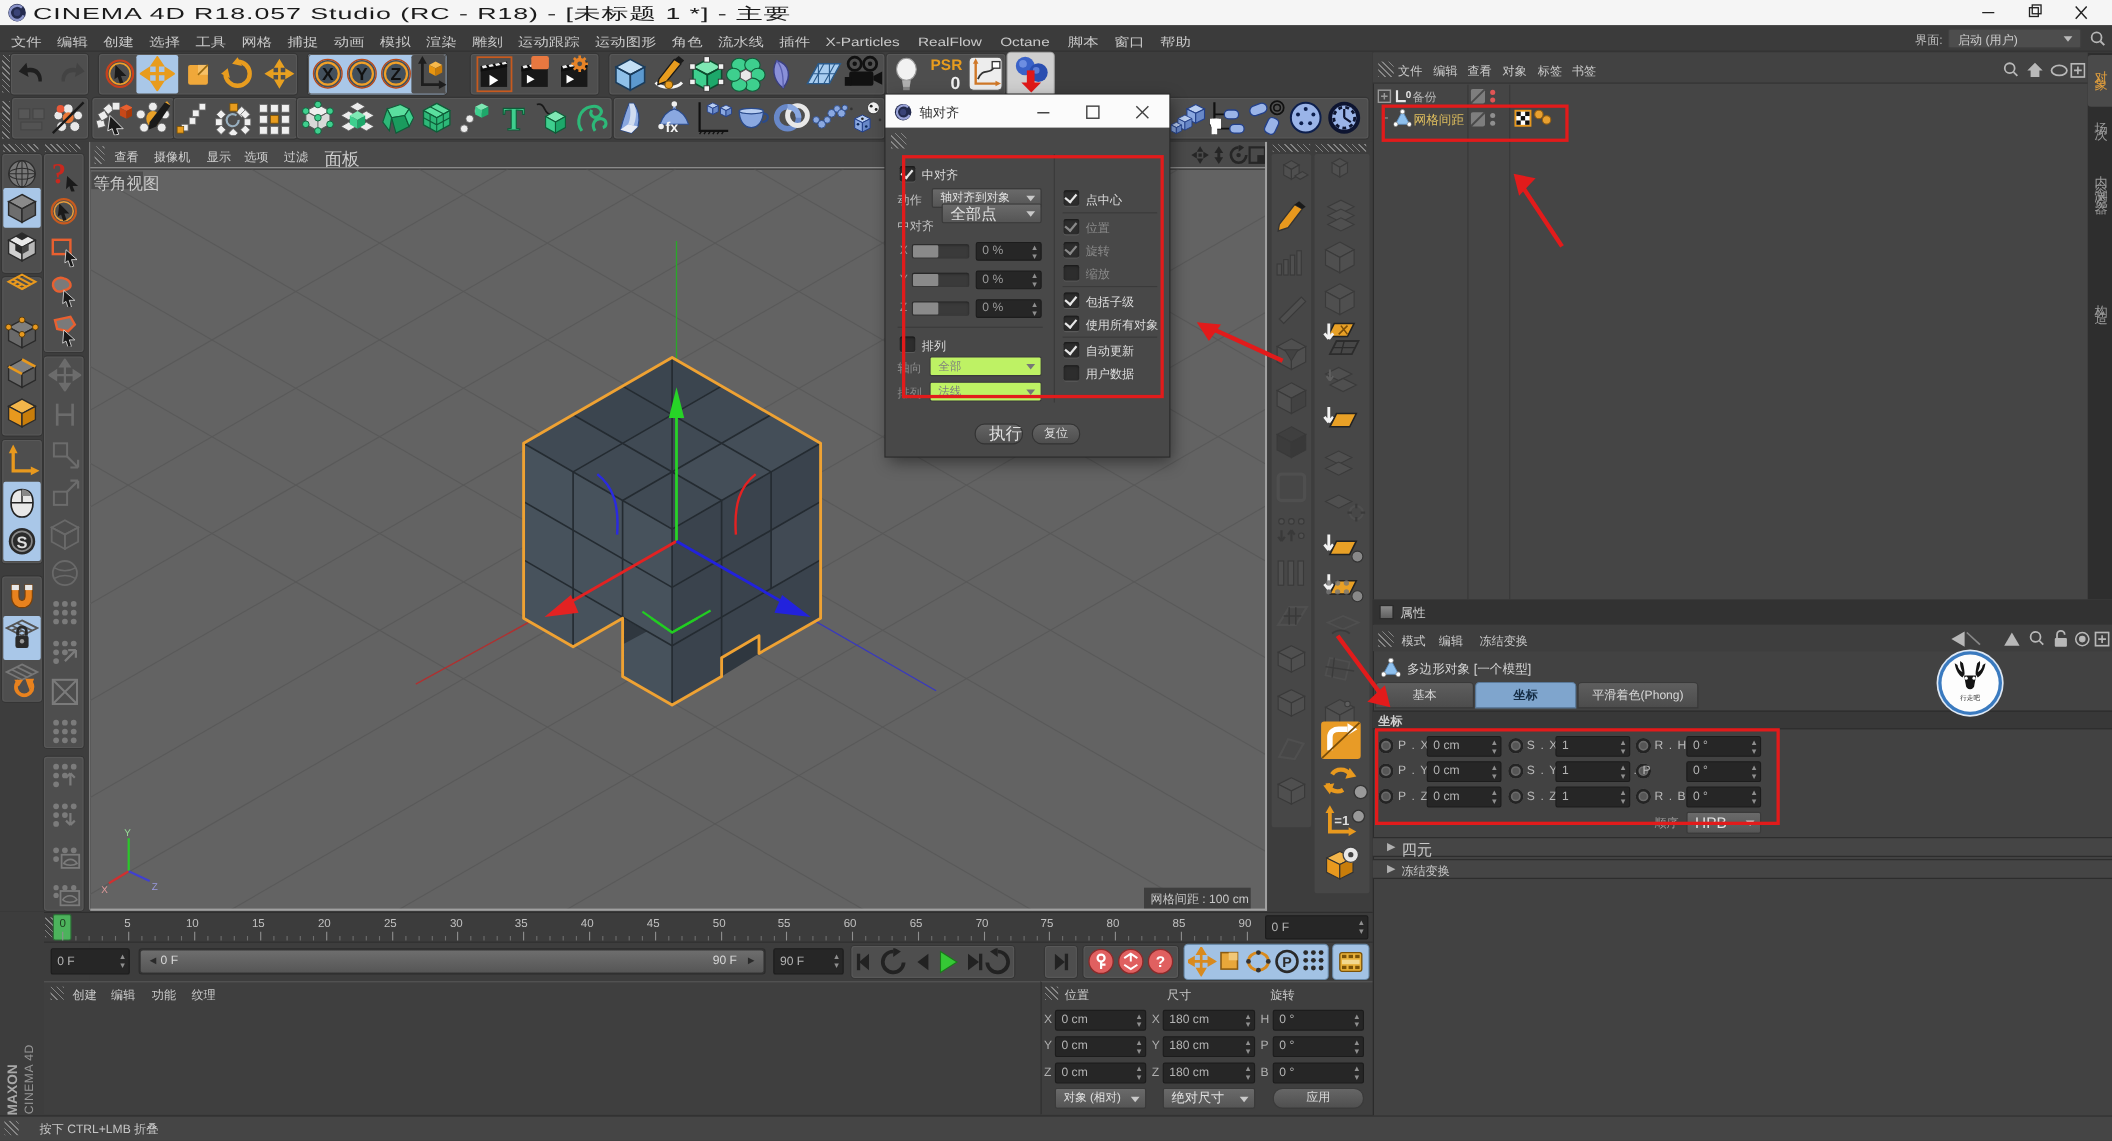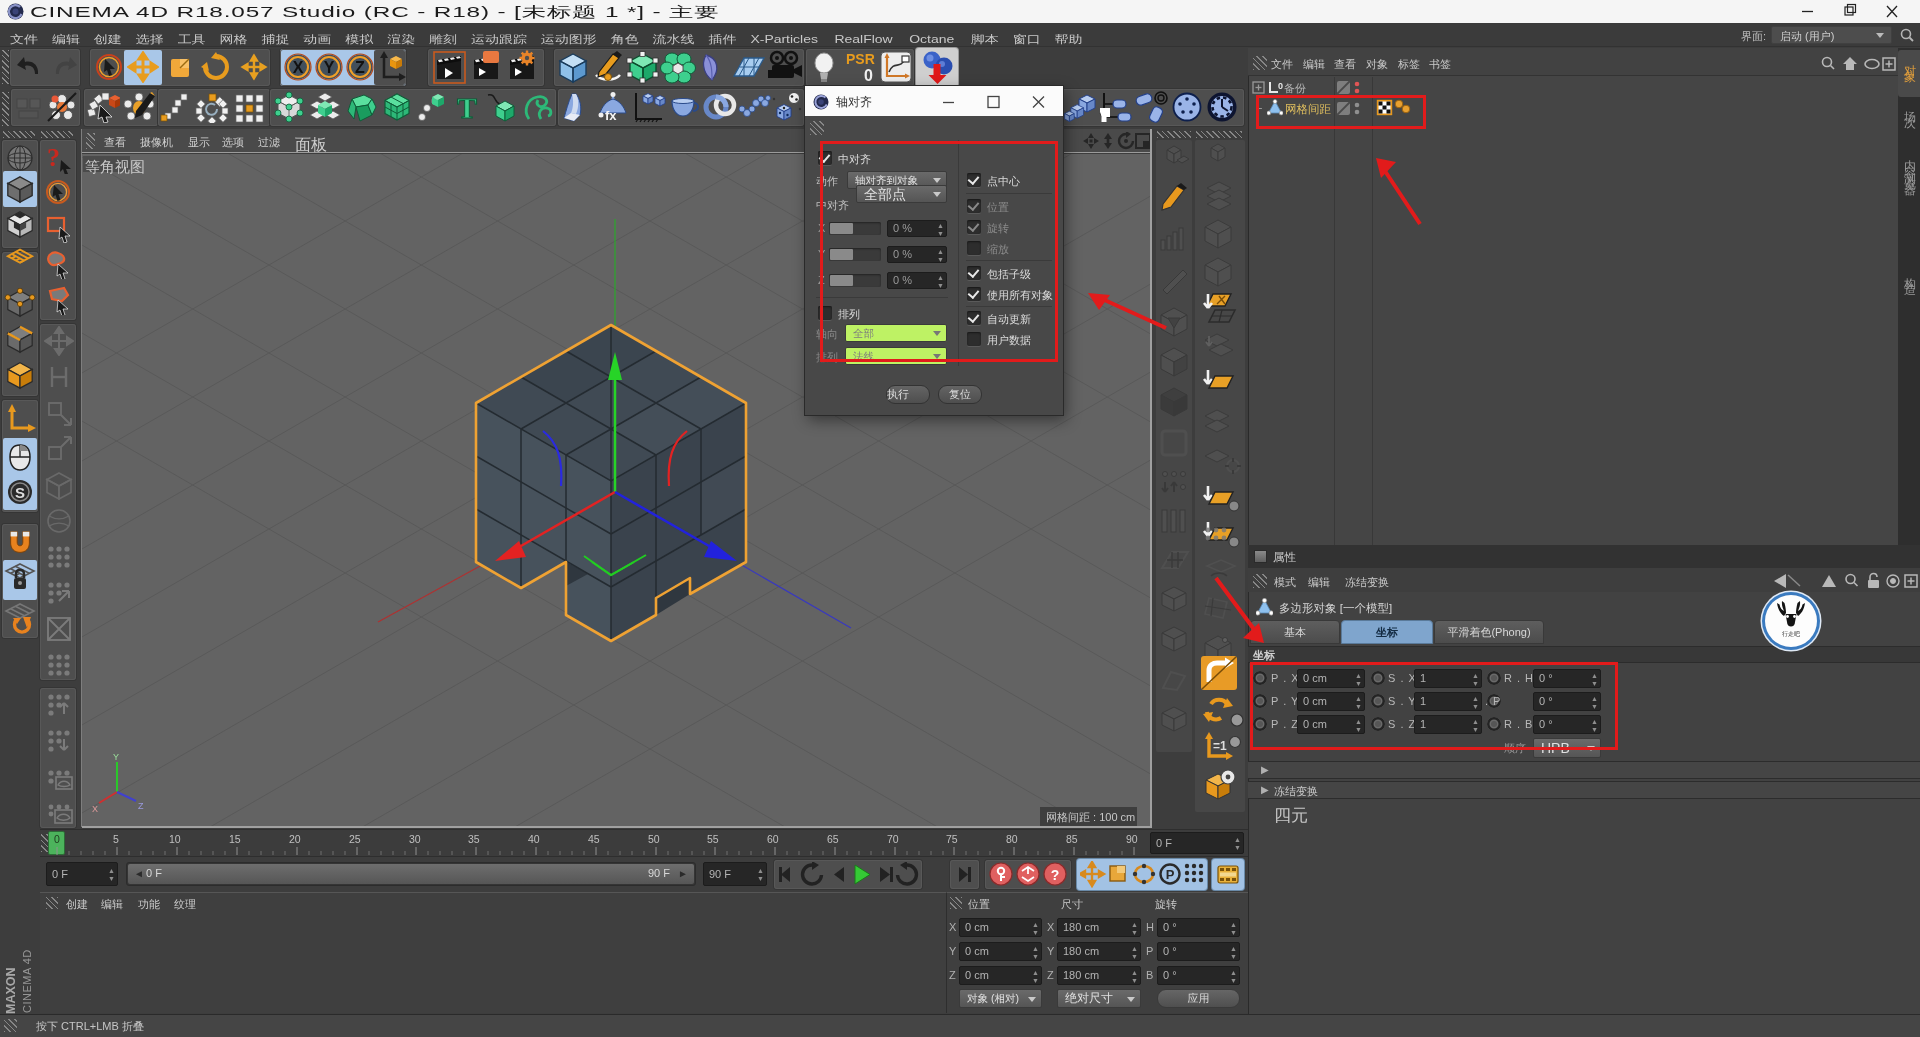--- a/index.html
+++ b/index.html
@@ -1557,21 +1557,21 @@
 <div class="inp" style="left:1414px;top:669px;width:68px;height:19px;line-height:17px">1<span class="spin" style="top:2px">▲<br>▼</span></div>
 <div class="inp" style="left:1414px;top:692px;width:68px;height:19px;line-height:17px">1<span class="spin" style="top:2px">▲<br>▼</span></div>
 <div class="inp" style="left:1414px;top:715px;width:68px;height:19px;line-height:17px">1<span class="spin" style="top:2px">▲<br>▼</span></div>
 <div class="inp" style="left:1533px;top:669px;width:68px;height:19px;line-height:17px">0 °<span class="spin" style="top:2px">▲<br>▼</span></div>
 <div class="inp" style="left:1533px;top:692px;width:68px;height:19px;line-height:17px">0 °<span class="spin" style="top:2px">▲<br>▼</span></div>
 <div class="inp" style="left:1533px;top:715px;width:68px;height:19px;line-height:17px">0 °<span class="spin" style="top:2px">▲<br>▼</span></div>
 <div class="txt" style="left:1504px;top:741px;color:#9a9a9a;font-size:11px">顺序</div>
 <div class="ddl" style="left:1533px;top:738px;width:68px;height:20px;line-height:18px">HPB<span class="ar"></span></div>
 <div class="secbar" style="top:761px;height:18px;background:#454545"></div>
 <div class="txt" style="left:1261px;top:764px;color:#b0b0b0;font-size:10px">▶</div>
-<div class="txt" style="left:1274px;top:804px;color:#c8c8c8;font-size:17px">四元</div>
+<div class="txt" style="left:1274px;top:764px;color:#c8c8c8;font-size:14px">四元</div>
 <div class="secbar" style="top:781px;height:18px;background:#454545"></div>
 <div class="txt" style="left:1261px;top:784px;color:#b0b0b0;font-size:10px">▶</div>
 <div class="txt" style="left:1274px;top:784px;color:#c8c8c8;font-size:11px">冻结变换</div>
 
 <div class="abs" style="left:805px;top:86px;width:258px;height:329px;background:#484848;box-shadow:0 0 0 1px #2a2a2a,3px 5px 14px rgba(0,0,0,0.45)"></div>
 <div class="abs" style="left:805px;top:86px;width:258px;height:30px;background:#fbfbfb"></div>
 <svg class="abs" style="left:813px;top:94px" width="16" height="16" viewBox="0 0 16 16">
     <circle cx="8" cy="8" r="7.5" fill="#232a4d"></circle>
     <path d="M12.5 3.5 A6 6 0 1 0 13.8 10.5" fill="none" stroke="#9aa3d8" stroke-width="2"></path>
     <circle cx="8" cy="8" r="2.8" fill="#3a4377"></circle>
@@ -1620,21 +1620,21 @@
 <div class="abs" style="left:966px;top:260px;width:86px;height:1px;background:#3a3a3a"></div>
 <div class="chk on" style="left:967px;top:266px"></div>
 <div class="txt" style="left:987px;top:267px;color:#dcdcdc;font-size:11px">包括子级</div>
 <div class="chk on" style="left:967px;top:287px"></div>
 <div class="txt" style="left:987px;top:288px;color:#dcdcdc;font-size:11px">使用所有对象</div>
 <div class="abs" style="left:966px;top:306px;width:86px;height:1px;background:#3a3a3a"></div>
 <div class="chk on" style="left:967px;top:311px"></div>
 <div class="txt" style="left:987px;top:312px;color:#dcdcdc;font-size:11px">自动更新</div>
 <div class="chk" style="left:967px;top:332px"></div>
 <div class="txt" style="left:987px;top:333px;color:#dcdcdc;font-size:11px">用户数据</div>
-<div class="abs" style="left:886px;top:385px;width:44px;height:19px;background:linear-gradient(#646464,#4e4e4e);border:1px solid #333;border-radius:9px;color:#dedede;font-size:11px;text-align:left;line-height:17px">执行</div>
+<div class="abs" style="left:886px;top:385px;width:44px;height:19px;background:linear-gradient(#646464,#4e4e4e);border:1px solid #333;border-radius:9px;color:#dedede;font-size:15px;text-align:right;line-height:17px">执行</div>
 <div class="abs" style="left:938px;top:385px;width:44px;height:19px;background:linear-gradient(#646464,#4e4e4e);border:1px solid #333;border-radius:9px;color:#dedede;font-size:11px;text-align:center;line-height:17px">复位</div>
 
 <div class="redbox" style="left:820px;top:141px;width:238px;height:221px"></div>
 <div class="redbox" style="left:1256px;top:95px;width:170px;height:34px"></div>
 <div class="redbox" style="left:1250px;top:662px;width:368px;height:88px"></div>
 <svg class="abs" style="left:1080px;top:285px;z-index:95" width="95" height="50" viewBox="0 0 95 50">
     <line x1="86" y1="43" x2="18" y2="12" stroke="#e21b1b" stroke-width="4"></line>
     <path d="M8 8 L30 10 L19 25 Z" fill="#e21b1b"></path>
   </svg>
 <svg class="abs" style="left:1368px;top:150px;z-index:95" width="60" height="80" viewBox="0 0 60 80">

